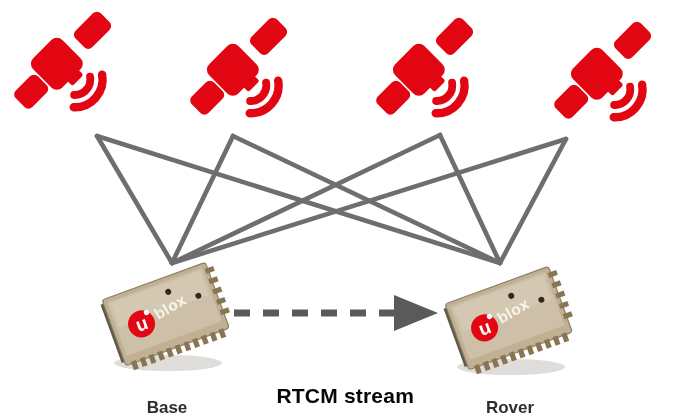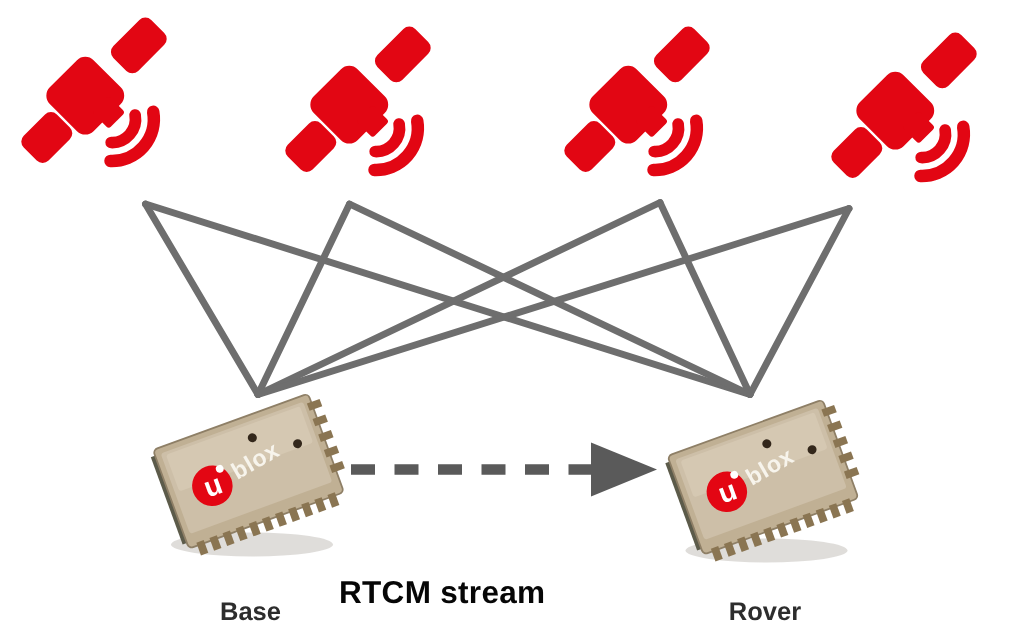--- a/index.html
+++ b/index.html
@@ -11,21 +11,21 @@
   .satellite{position:absolute;width:112px;height:116px;}
   .satellite svg{overflow:visible;display:block;}
   .module{position:absolute;width:150px;height:120px;}
   .module svg{overflow:visible;display:block;}
   .module-label{
     position:absolute;text-align:center;font-weight:bold;
     font-size:17px;line-height:21px;color:#2d2d2d;letter-spacing:0px;
     white-space:pre-line;
   }
   .stream-label{
-    position:absolute;text-align:left;font-weight:bold;
+    position:absolute;text-align:right;font-weight:bold;
     font-size:21px;line-height:25px;color:#060606;letter-spacing:0.2px;
   }
 </style>
 </head>
 <body>
 
 <div class="stage">
 
   <svg class="scene-svg" width="686" height="420" viewBox="0 0 686 420">
     <g stroke="#6e6e6e" stroke-width="4.6" stroke-linecap="round" fill="none">

